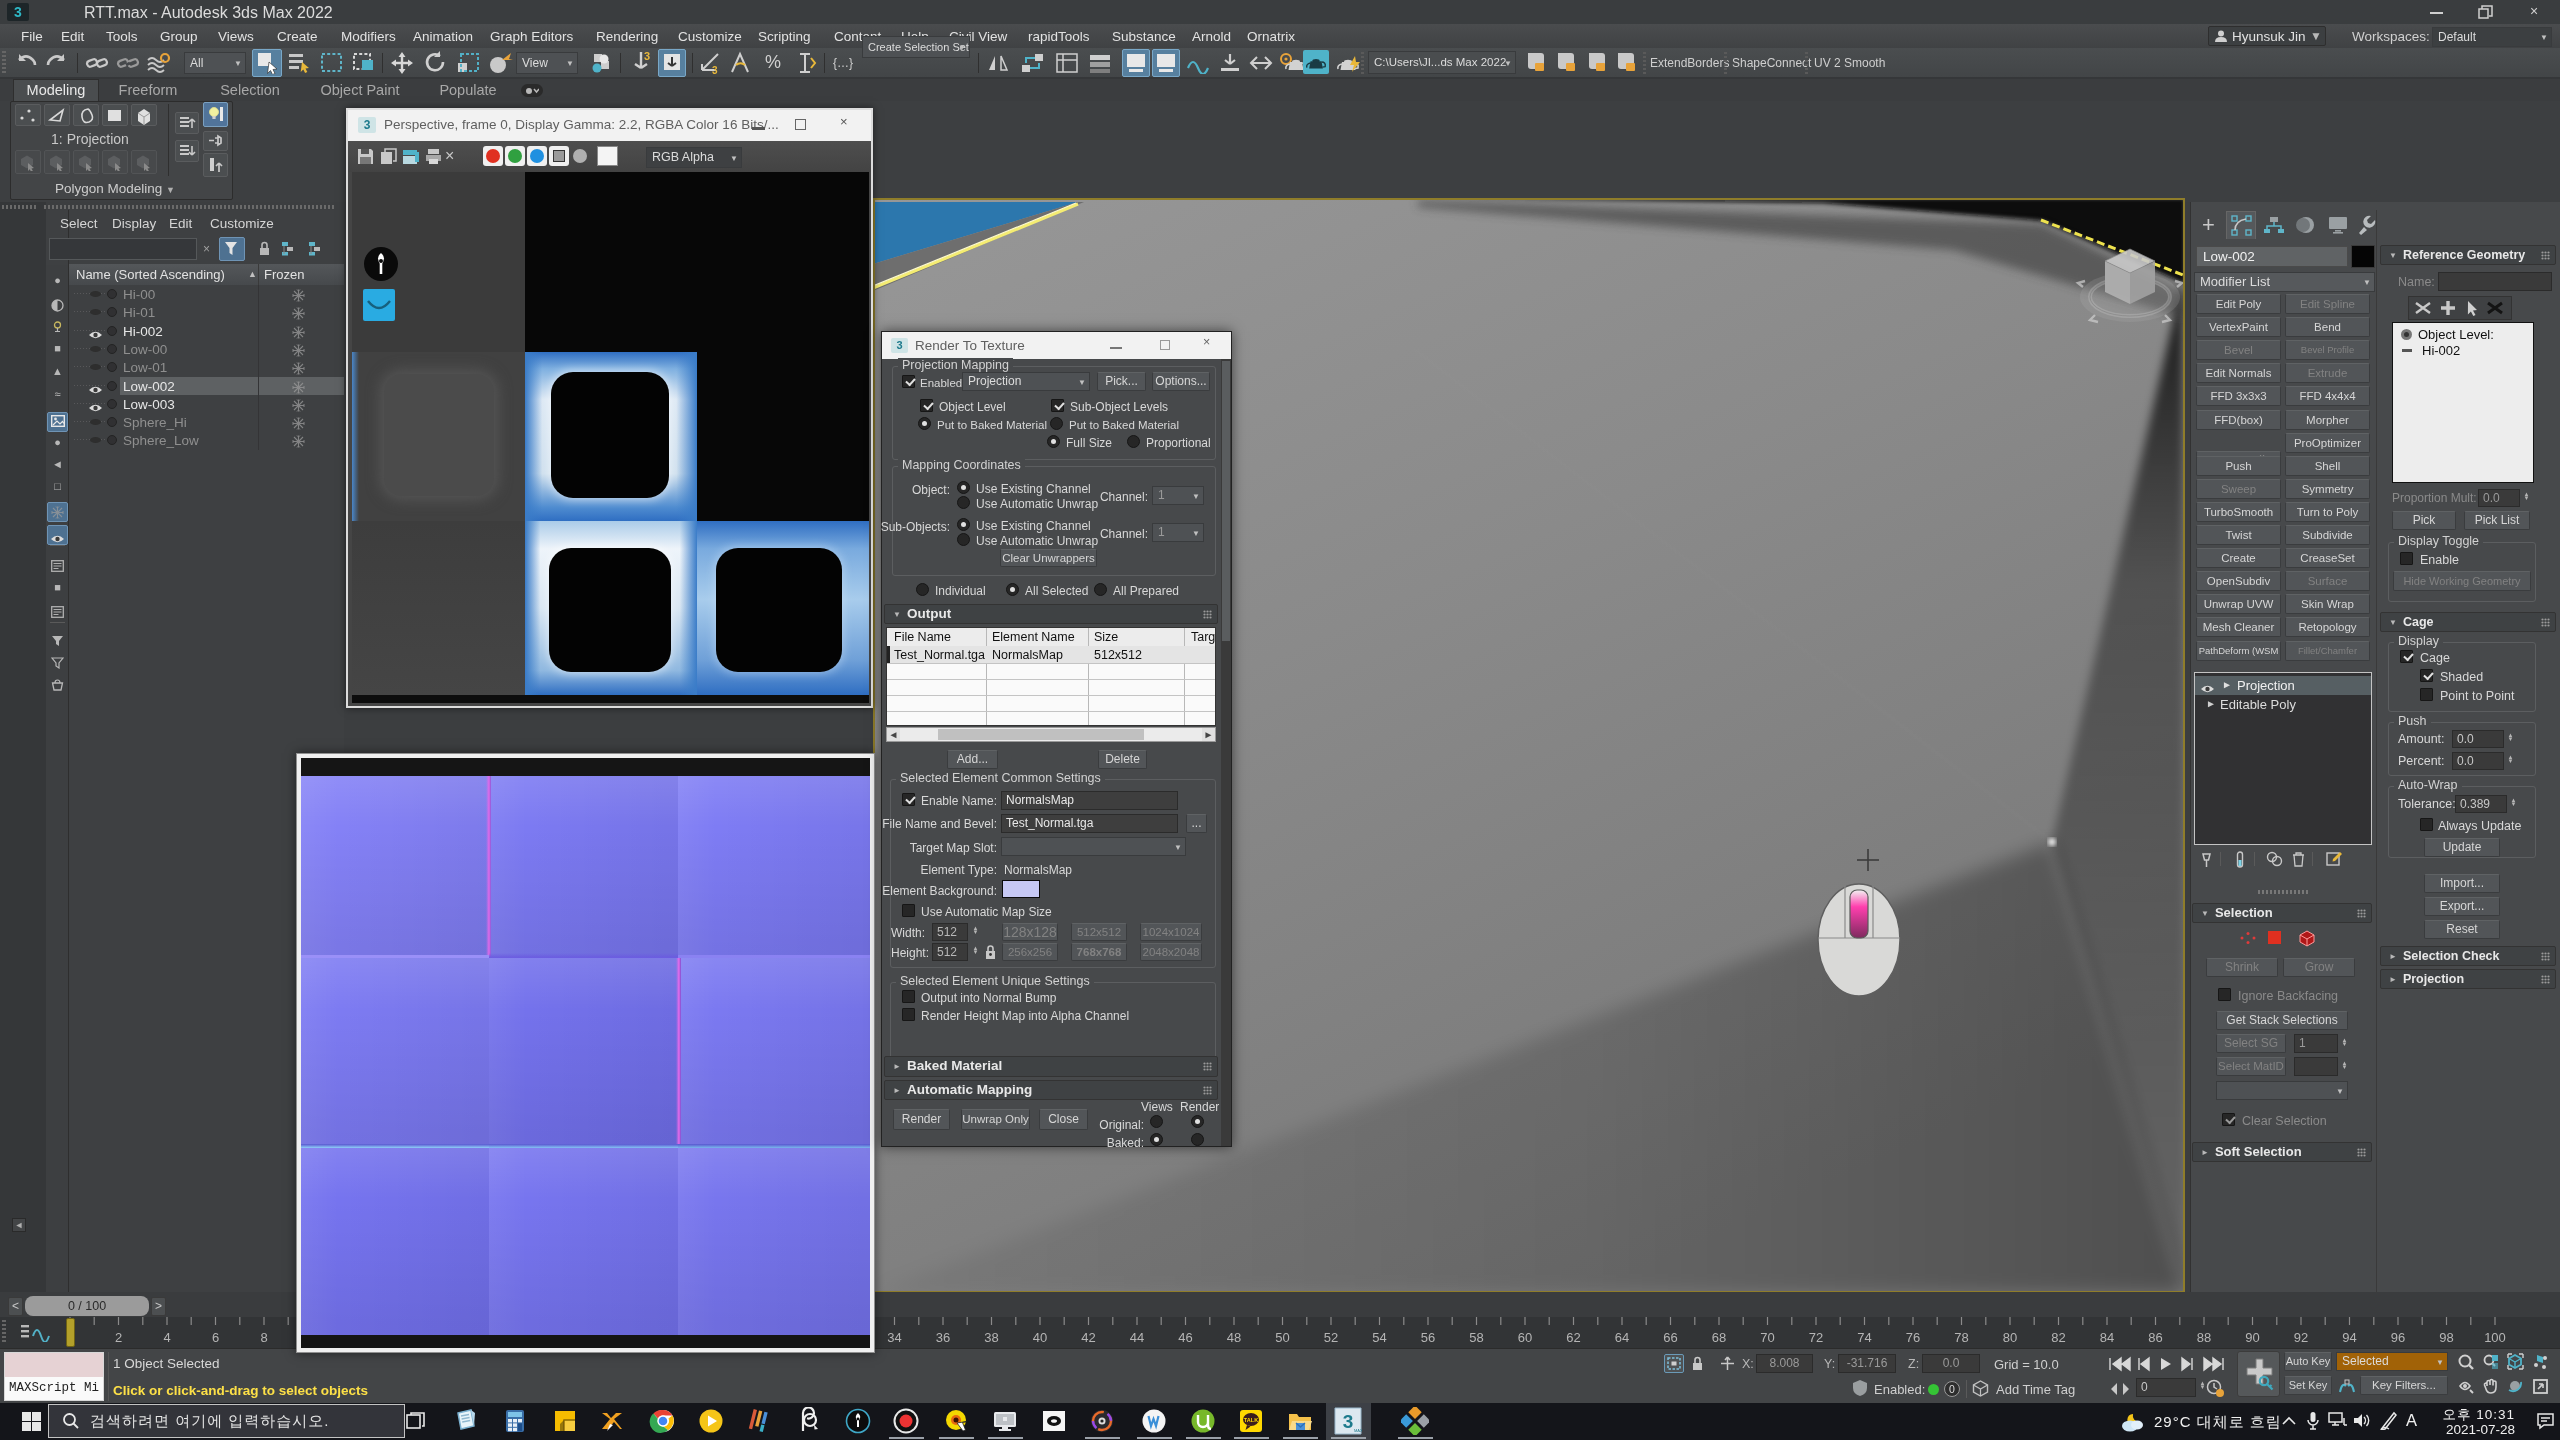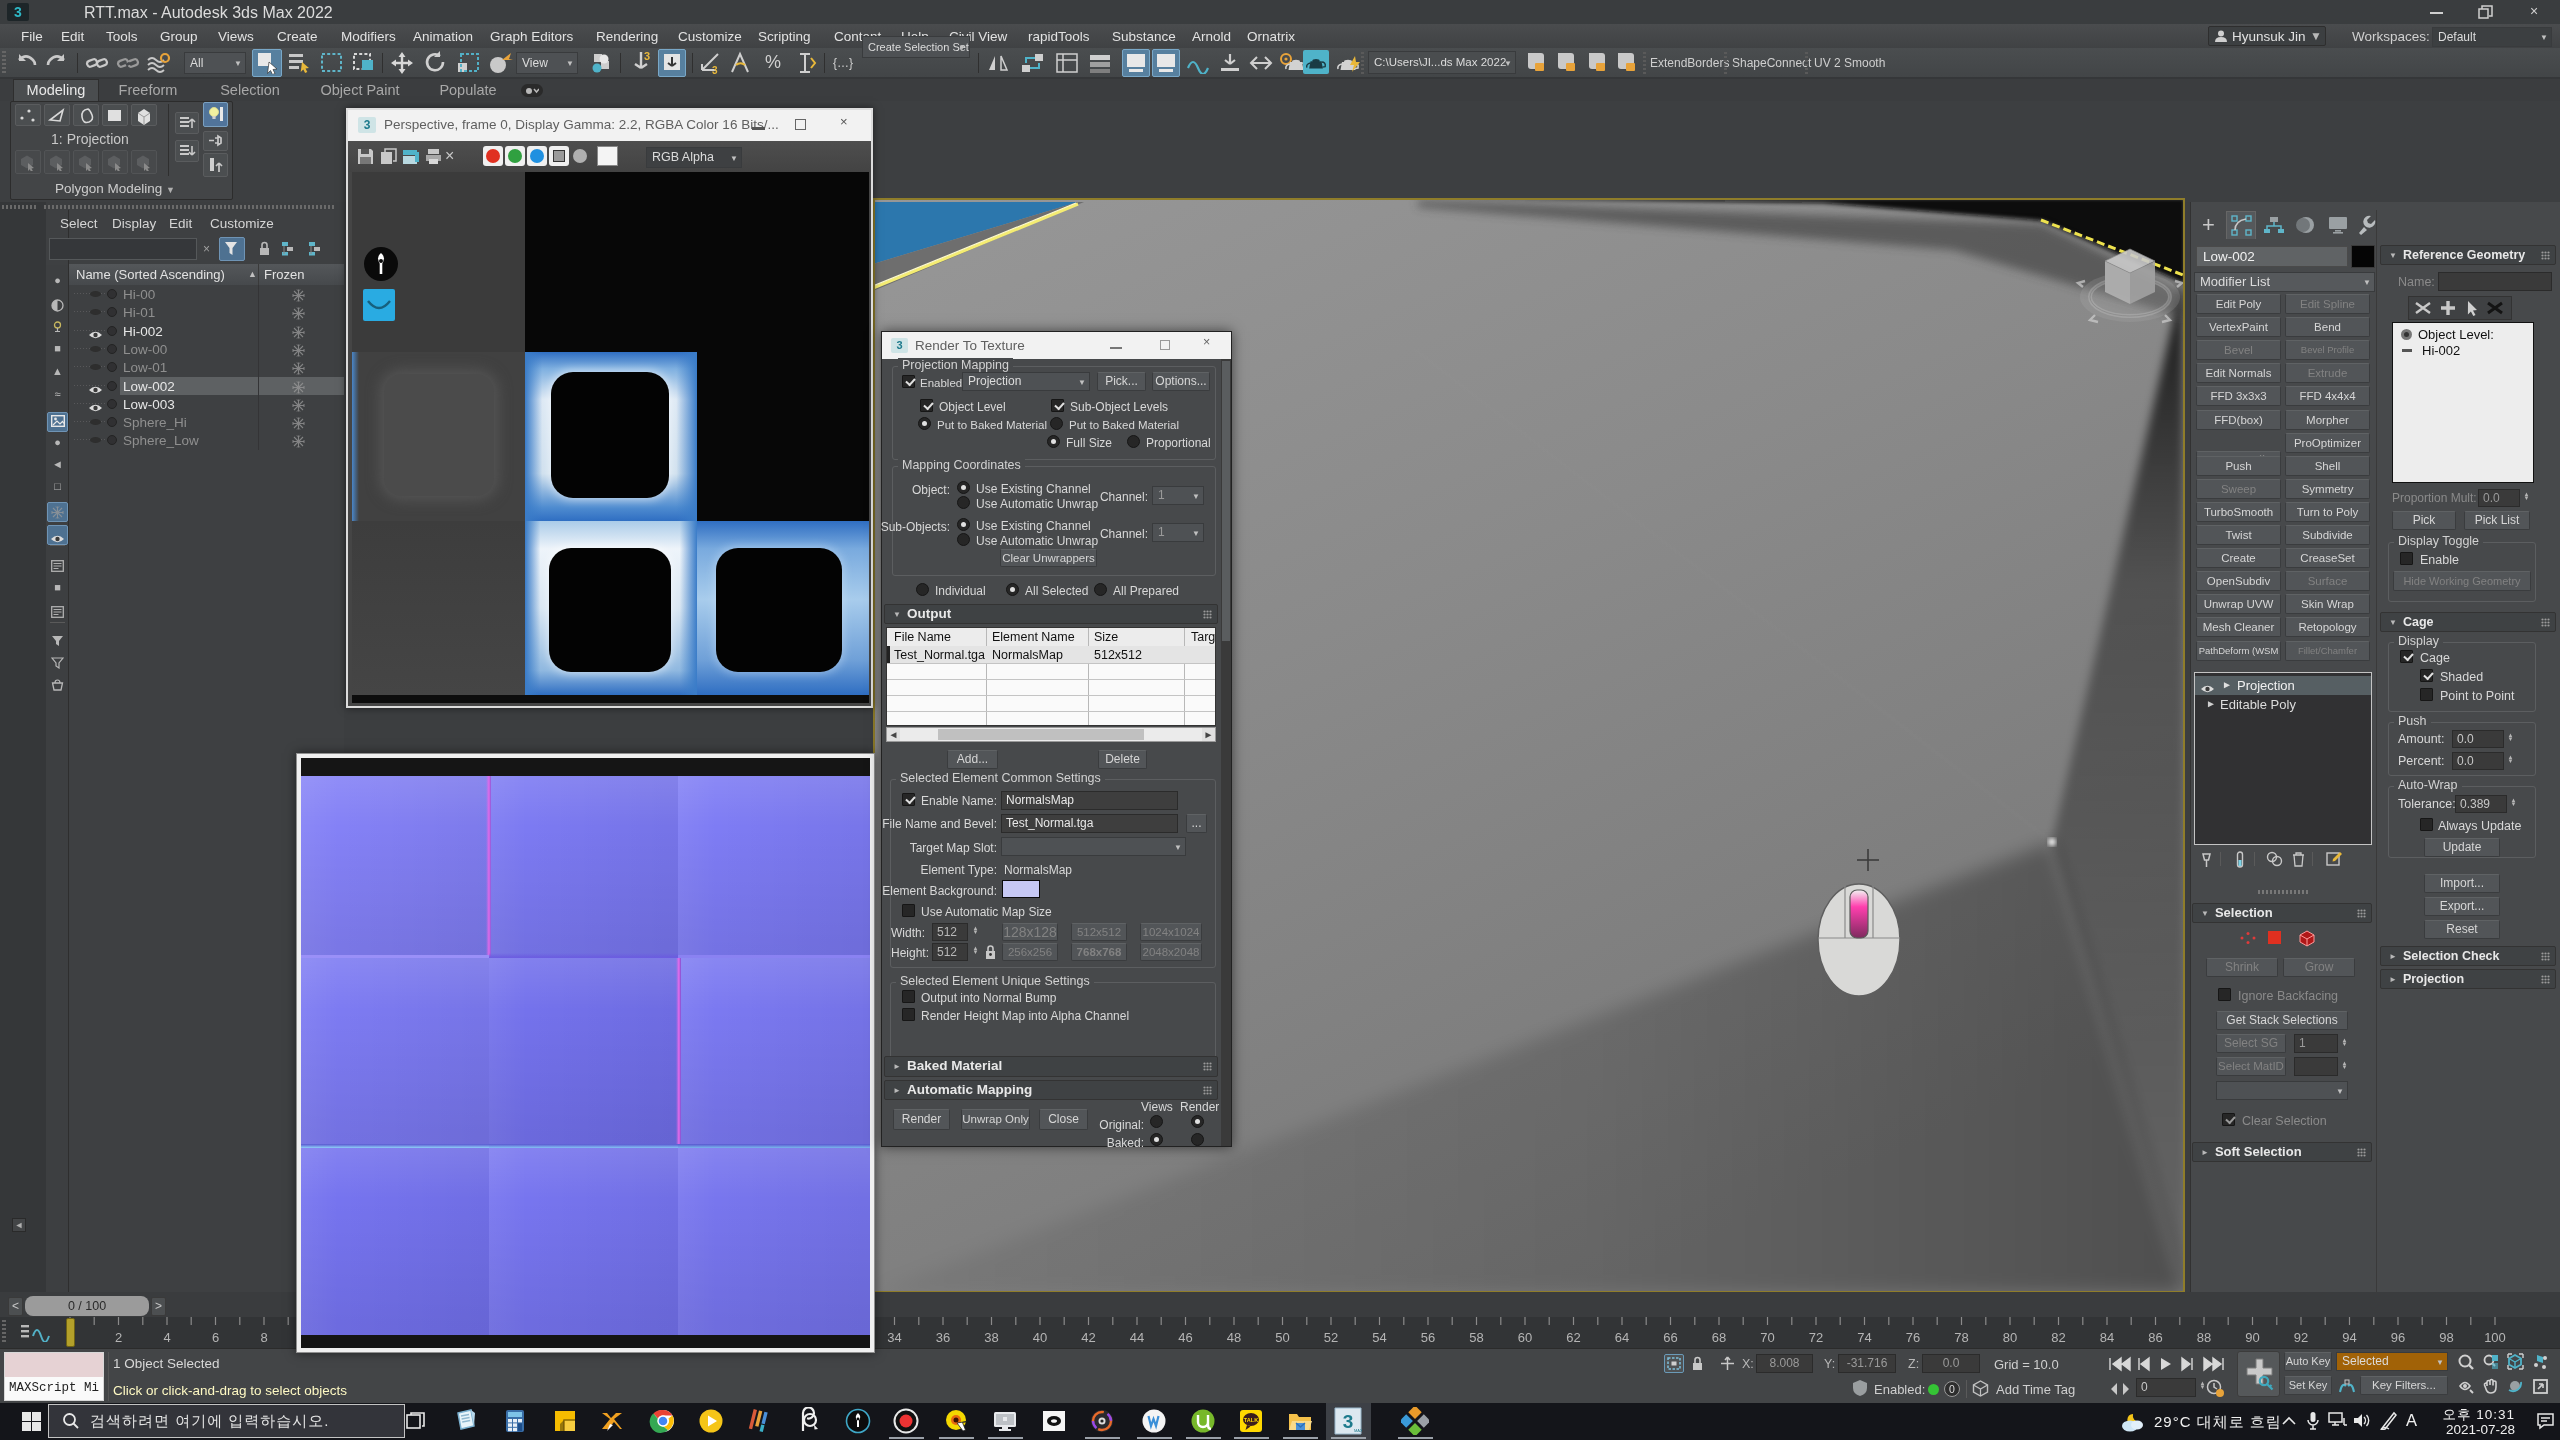--- a/index.html
+++ b/index.html
@@ -1015,21 +1015,21 @@
       <text x="2495.0" y="25" font-size="13" fill="#b5b5b5" text-anchor="middle" font-family="Liberation Sans">100</text>
     </svg>
     <div class="a" style="left:66px;top:1318px;width:9px;height:29px;background:#b3a02a;border:1px solid #6e6214;border-radius:2px"></div>
     <div class="a" style="left:0px;top:1348px;width:2560px;height:55px;background:#434547;"></div>
     <div style="position:absolute;left:0;top:1348px;width:2560px;height:1px;background:#2b2b2b"></div>
     <div class="a" style="left:4px;top:1352px;width:100px;height:49px;border:1px solid #d8d8d8;background:#e6d2d4"></div>
     <div class="a" style="left:5px;top:1377px;width:98px;height:23px;background:#fafafa;"></div>
     <div class="tx" style="left:9px;top:1381px;font-size:12.5px;color:#222;font-family:'Liberation Mono',monospace">MAXScript Mi</div>
     <div class="sep" style="left:108px;top:1352px;height:49px;background:#555"></div>
     <div class="tx" style="left:113px;top:1356px;font-size:13.5px;color:#d8d8d8;font-weight:normal;">1 Object Selected</div>
-    <div class="tx" style="left:113px;top:1383px;font-size:13.5px;color:#fef9c3;font-weight:normal;">Click or click-and-drag to select objects</div>
+    <div class="tx" style="left:113px;top:1383px;font-size:13.5px;color:#fde047;font-weight:bold;">Click or click-and-drag to select objects</div>
     <div class="a" style="left:1664px;top:1354px;width:20px;height:19px;background:#4f5254;border:1px solid #6a9ab8;border-radius:2px"></div>
     <svg class="a" style="left:1667px;top:1357px" width="14" height="13" viewBox="0 0 14 13">
       <rect x="1" y="1" width="12" height="11" fill="none" stroke="#7fc0da" stroke-width="1.5" stroke-dasharray="2.5 1.5"></rect>
       <rect x="4.5" y="4.5" width="5" height="4" fill="#cfcfcf"></rect>
     </svg>
     <svg class="a" style="left:1691px;top:1356px" width="13" height="15" viewBox="0 0 13 15">
       <rect x="2" y="7" width="9" height="7" fill="#c8c8c8"></rect>
       <path d="M4 7 V4 a2.5 2.5 0 0 1 5 0 V7" fill="none" stroke="#c8c8c8" stroke-width="1.6"></path>
     </svg>
     <svg class="a" style="left:1719px;top:1356px" width="17" height="15" viewBox="0 0 17 15">

